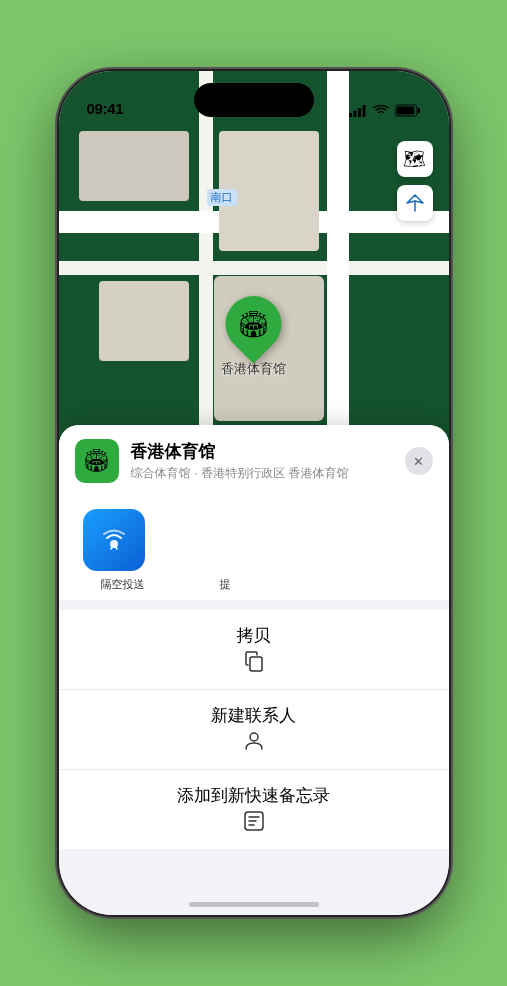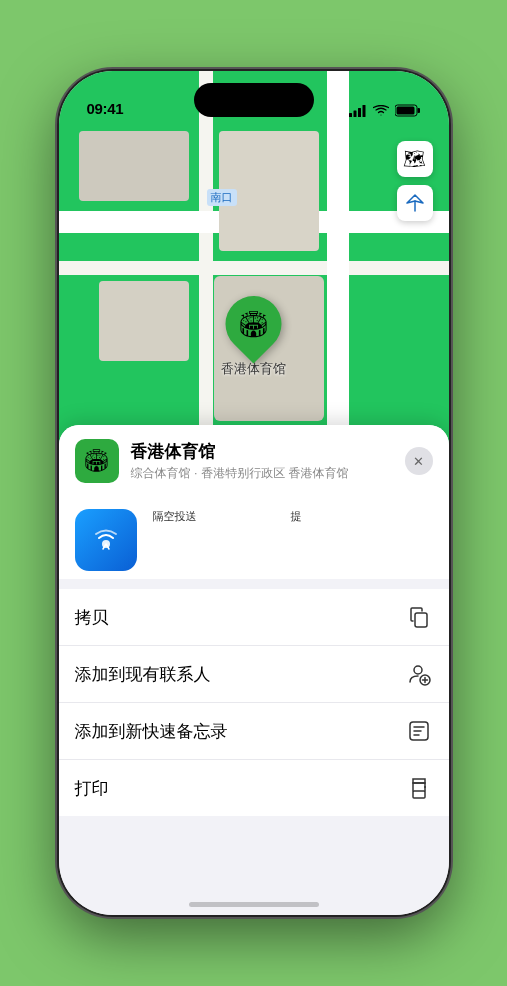--- a/index.html
+++ b/index.html
@@ -62,21 +62,21 @@
     .status-icons {
       display: flex;
       align-items: center;
       gap: 6px;
     }
     
     .map-bg {
       position: absolute;
       top: 0; left: 0; right: 0;
       height: 460px;
-      background: #22c55e;
+      background: #14532d;
       overflow: hidden;
       font-family: Liberation Serif, serif;
     }
     .map-road-h1 {
       position: absolute;
       top: 140px; left: 0; right: 0;
       height: 22px;
       background: #fff;
     }
     .map-road-h2 {
@@ -252,23 +252,23 @@
     
     .share-row {
       display: flex;
       padding: 16px 16px 8px;
       gap: 16px;
       background: #fff;
       overflow: visible;
     }
     .share-item {
       display: flex;
-      flex-direction: row;
-      align-items: flex-start;
-      gap: 16px;
+      flex-direction: column;
+      align-items: flex-end;
+      gap: 6px;
       min-width: 70px;
     }
     .share-icon-wrap {
       width: 62px;
       height: 62px;
       border-radius: 14px;
       display: flex;
       align-items: center;
       justify-content: center;
       font-size: 30px;
@@ -311,20 +311,21 @@
       margin: 10px 0 0;
       background: #fff;
     }
     .action-item {
       display: flex;
       align-items: center;
       justify-content: space-between;
       padding: 14px 16px;
       border-bottom: 1px solid #e8e8ed;
       background: #fff;
+      flex-direction: column;
     }
     .action-item:last-child { border-bottom: none; }
     .action-label {
       font-size: 17px;
       color: #000;
     }
     .action-icon {
       width: 28px;
       height: 28px;
       display: flex;
@@ -452,54 +453,41 @@
         <div class="action-item">
           <span class="action-label">拷贝</span>
           <div class="action-icon">
             <svg width="24" height="24" viewBox="0 0 24 24" fill="none">
               <rect x="8" y="8" width="12" height="14" rx="2" stroke="#333" stroke-width="1.5"></rect>
               <path d="M6 16 H5 Q4 16 4 15 V4 Q4 3 5 3 H14 Q15 3 15 4 V6" stroke="#333" stroke-width="1.5" fill="none" stroke-linecap="round"></path>
             </svg>
           </div>
         </div>
 
-
         <div class="action-item">
-          <span class="action-label">添加到现有联系人</span>
+          <span class="action-label">新建联系人</span>
           <div class="action-icon">
             <svg width="24" height="24" viewBox="0 0 24 24" fill="none">
-              <circle cx="11" cy="8" r="4" stroke="#333" stroke-width="1.5"></circle>
-              <path d="M3 20 Q3 14 11 14" stroke="#333" stroke-width="1.5" stroke-linecap="round"></path>
-              <circle cx="18" cy="18" r="5" fill="white" stroke="#333" stroke-width="1.5"></circle>
-              <path d="M18 15.5 V20.5 M15.5 18 H20.5" stroke="#333" stroke-width="1.5" stroke-linecap="round"></path>
+              <circle cx="12" cy="8" r="4" stroke="#333" stroke-width="1.5"></circle>
+              <path d="M4 20 Q4 14 12 14 Q20 14 20 20" stroke="#333" stroke-width="1.5" stroke-linecap="round"></path>
             </svg>
           </div>
         </div>
+
 
         <div class="action-item">
           <span class="action-label">添加到新快速备忘录</span>
           <div class="action-icon">
             <svg width="24" height="24" viewBox="0 0 24 24" fill="none">
               <rect x="3" y="3" width="18" height="18" rx="3" stroke="#333" stroke-width="1.5"></rect>
               <path d="M7 8 H17 M7 12 H14 M7 16 H12" stroke="#333" stroke-width="1.5" stroke-linecap="round"></path>
             </svg>
           </div>
         </div>
 
-        <div class="action-item">
-          <span class="action-label">打印</span>
-          <div class="action-icon">
-            <svg width="24" height="24" viewBox="0 0 24 24" fill="none">
-              <rect x="6" y="15" width="12" height="7" rx="1" stroke="#333" stroke-width="1.5"></rect>
-              <path d="M6 15 V7 H18 V15" stroke="#333" stroke-width="1.5" stroke-linecap="round"></path>
-              <path d="M6 3 H18 V7 H6 Z" stroke="#333" stroke-width="1.5"></path>
-              <circle cx="18" cy="11" r="1" fill="#333"></circle>
-            </svg>
-          </div>
-        </div>
 
       </div>
 
       <div class="home-indicator"></div>
     </div>
 
   </div>
 </div>
 
 </body></html>

